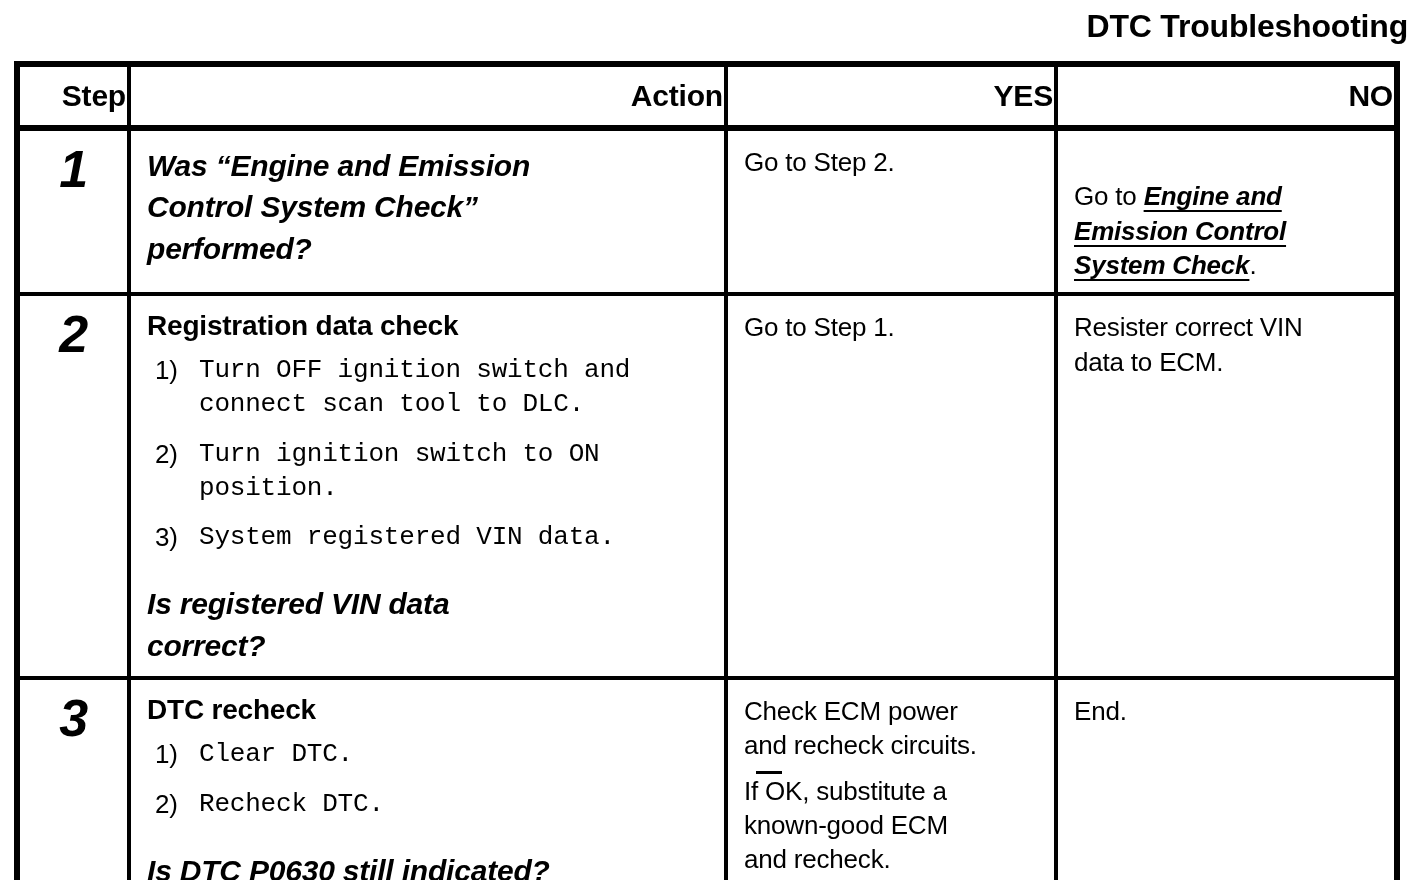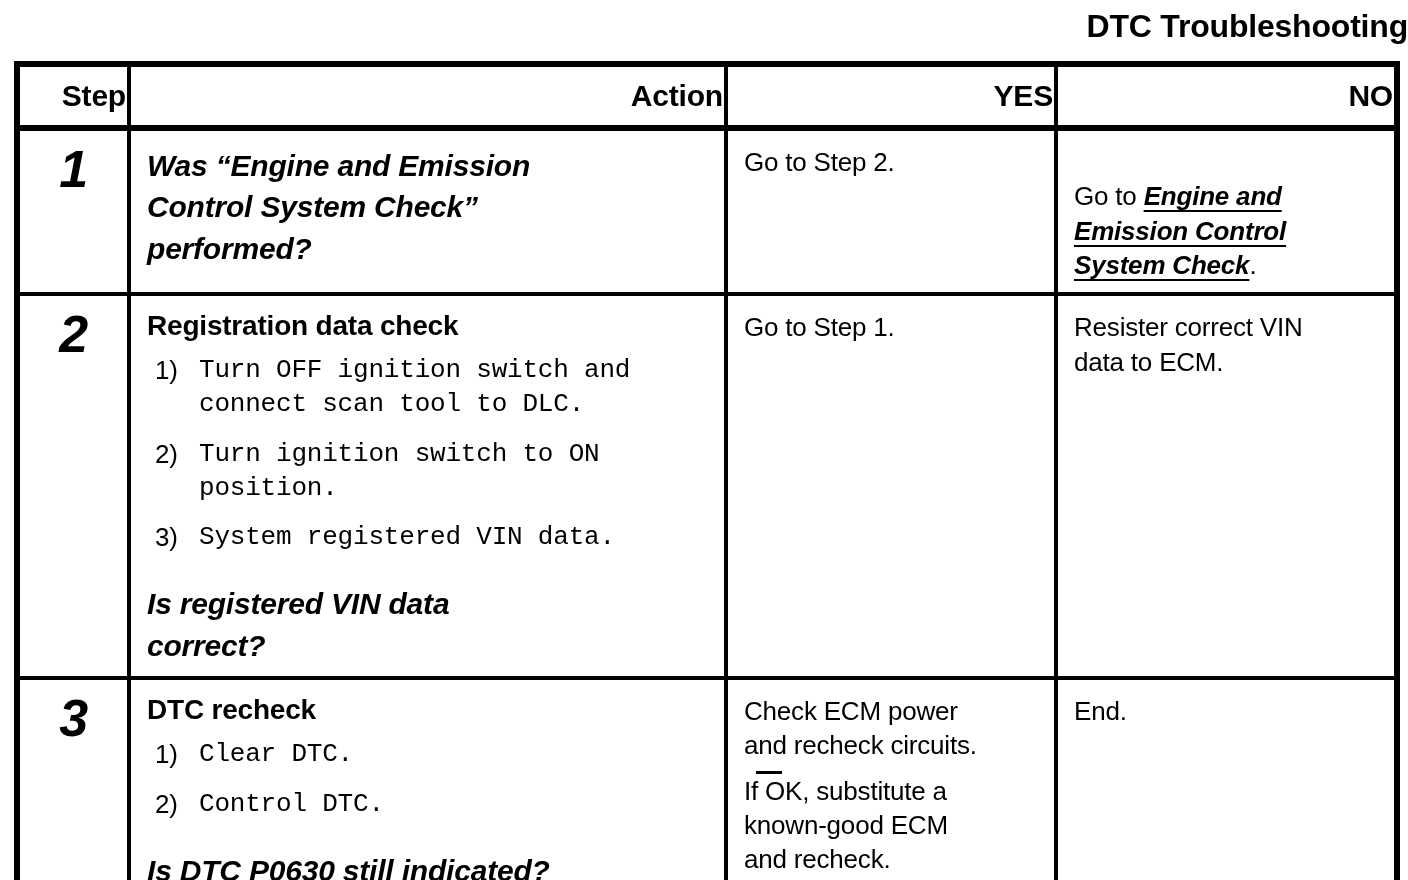--- a/index.html
+++ b/index.html
@@ -168,21 +168,21 @@
       <div class="step-num">3</div>
     </td>
     <td>
       <div class="action-heading">DTC recheck</div>
       <div class="oli">
         <span class="num">1)</span>
         <span class="txt">Clear DTC.</span>
       </div>
       <div class="oli">
         <span class="num">2)</span>
-        <span class="txt">Control DTC.</span>
+        <span class="txt">Recheck DTC.</span>
       </div>
       <div class="question q-bottom">Is DTC P0630 still indicated?</div>
     </td>
     <td>
       <div class="cell-text">Check ECM power
 and recheck circuits.</div>
       <div class="stray-dash"></div>
       <div class="cell-text p2">If OK, substitute a
 known-good ECM
 and recheck.</div>

